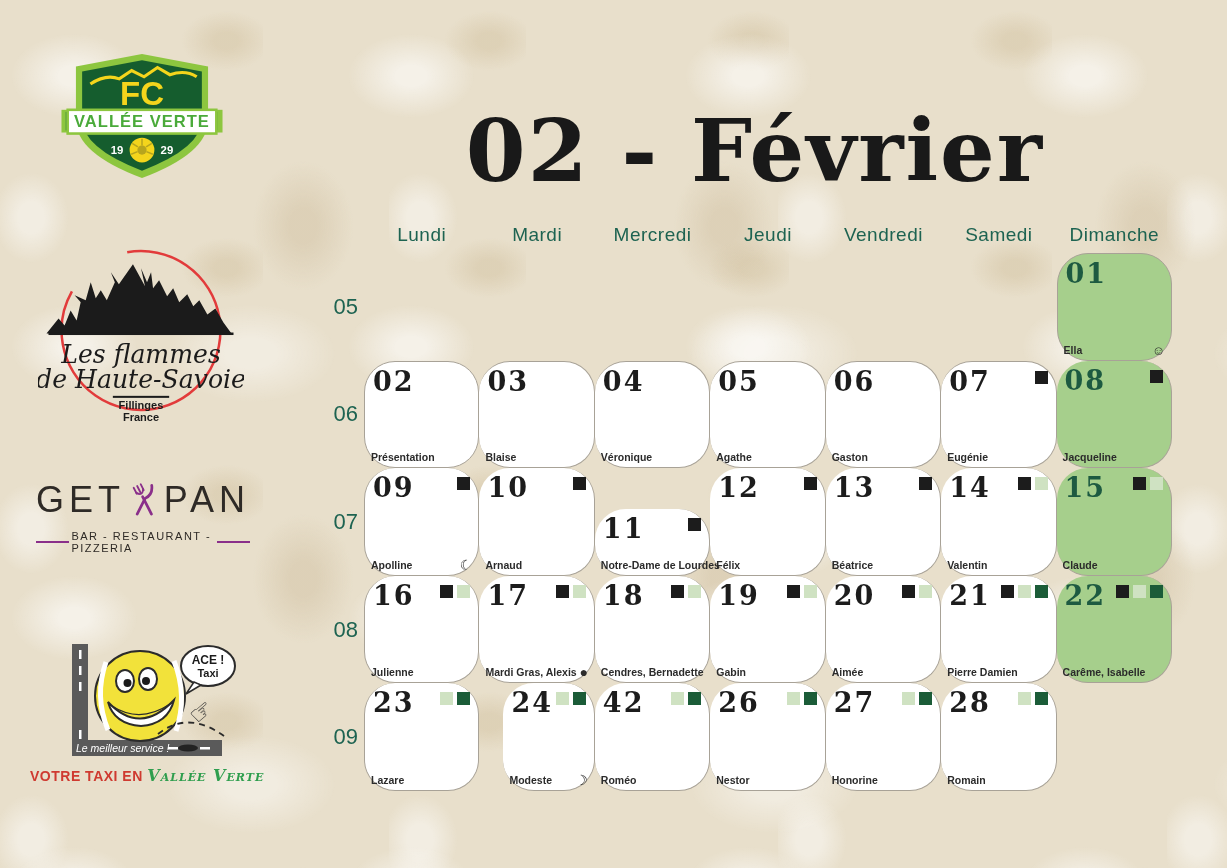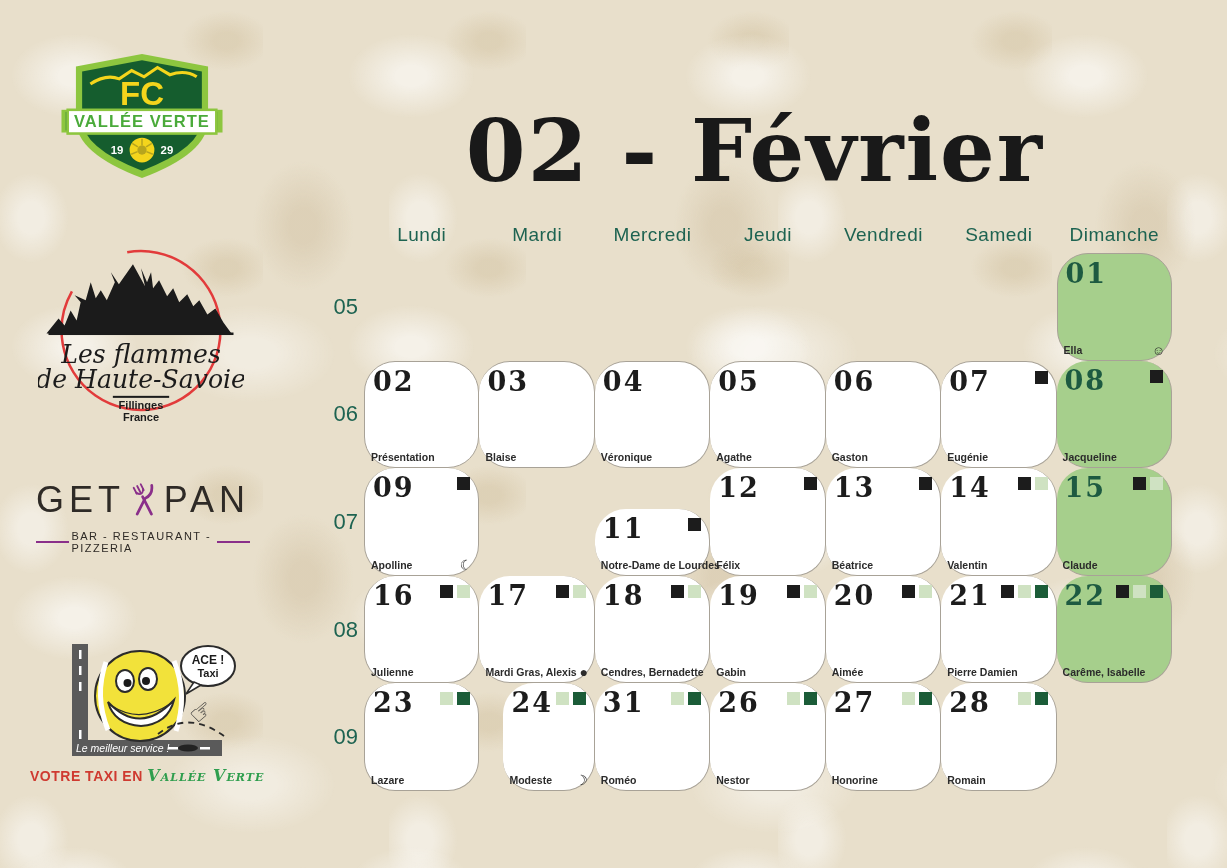--- a/index.html
+++ b/index.html
@@ -236,20 +236,27 @@
         <span class="saint">Jacqueline</span>
       </div>
       <div class="day-cell" style="grid-column-start: 1; grid-row-start: 3; border-right: 1px solid rgb(168, 162, 151); border-bottom: 1px solid rgb(168, 162, 151); border-left: 1px solid rgb(168, 162, 151);">
         <span class="day-num">09</span>
         <div class="markers">
           <span class="marker m-black"></span>
         </div>
         <span class="saint">Apolline</span>
         <span class="moon">☾</span>
       </div>
+      <div class="day-cell" style="grid-column-start: 2; grid-row-start: 3; border-right: 1px solid rgb(168, 162, 151); border-bottom: 1px solid rgb(168, 162, 151);">
+        <span class="day-num">10</span>
+        <div class="markers">
+          <span class="marker m-black"></span>
+        </div>
+        <span class="saint">Arnaud</span>
+      </div>
       <div class="day-cell" style="grid-column-start: 3; grid-row-start: 3; border-right: 1px solid rgb(168, 162, 151); border-bottom: 1px solid rgb(168, 162, 151); margin-top: 41px;">
         <span class="day-num">11</span>
         <div class="markers">
           <span class="marker m-black"></span>
         </div>
         <span class="saint">Notre-Dame de Lourdes</span>
       </div>
       <div class="day-cell" style="grid-column-start: 4; grid-row-start: 3; border-right: 1px solid rgb(168, 162, 151); border-bottom: 1px solid rgb(168, 162, 151);">
         <span class="day-num">12</span>
         <div class="markers">
@@ -350,21 +357,21 @@
       <div class="day-cell" style="grid-column-start: 2; grid-row-start: 5; border-right: 1px solid rgb(168, 162, 151); border-bottom: 1px solid rgb(168, 162, 151); margin-left: 24px;">
         <span class="day-num">24</span>
         <div class="markers">
           <span class="marker m-palegreen"></span>
           <span class="marker m-darkgreen"></span>
         </div>
         <span class="saint">Modeste</span>
         <span class="moon">☽</span>
       </div>
       <div class="day-cell" style="grid-column-start: 3; grid-row-start: 5; border-right: 1px solid rgb(168, 162, 151); border-bottom: 1px solid rgb(168, 162, 151);">
-        <span class="day-num">31</span>
+        <span class="day-num">42</span>
         <div class="markers">
           <span class="marker m-palegreen"></span>
           <span class="marker m-darkgreen"></span>
         </div>
         <span class="saint">Roméo</span>
       </div>
       <div class="day-cell" style="grid-column-start: 4; grid-row-start: 5; border-right: 1px solid rgb(168, 162, 151); border-bottom: 1px solid rgb(168, 162, 151);">
         <span class="day-num">26</span>
         <div class="markers">
           <span class="marker m-palegreen"></span>

